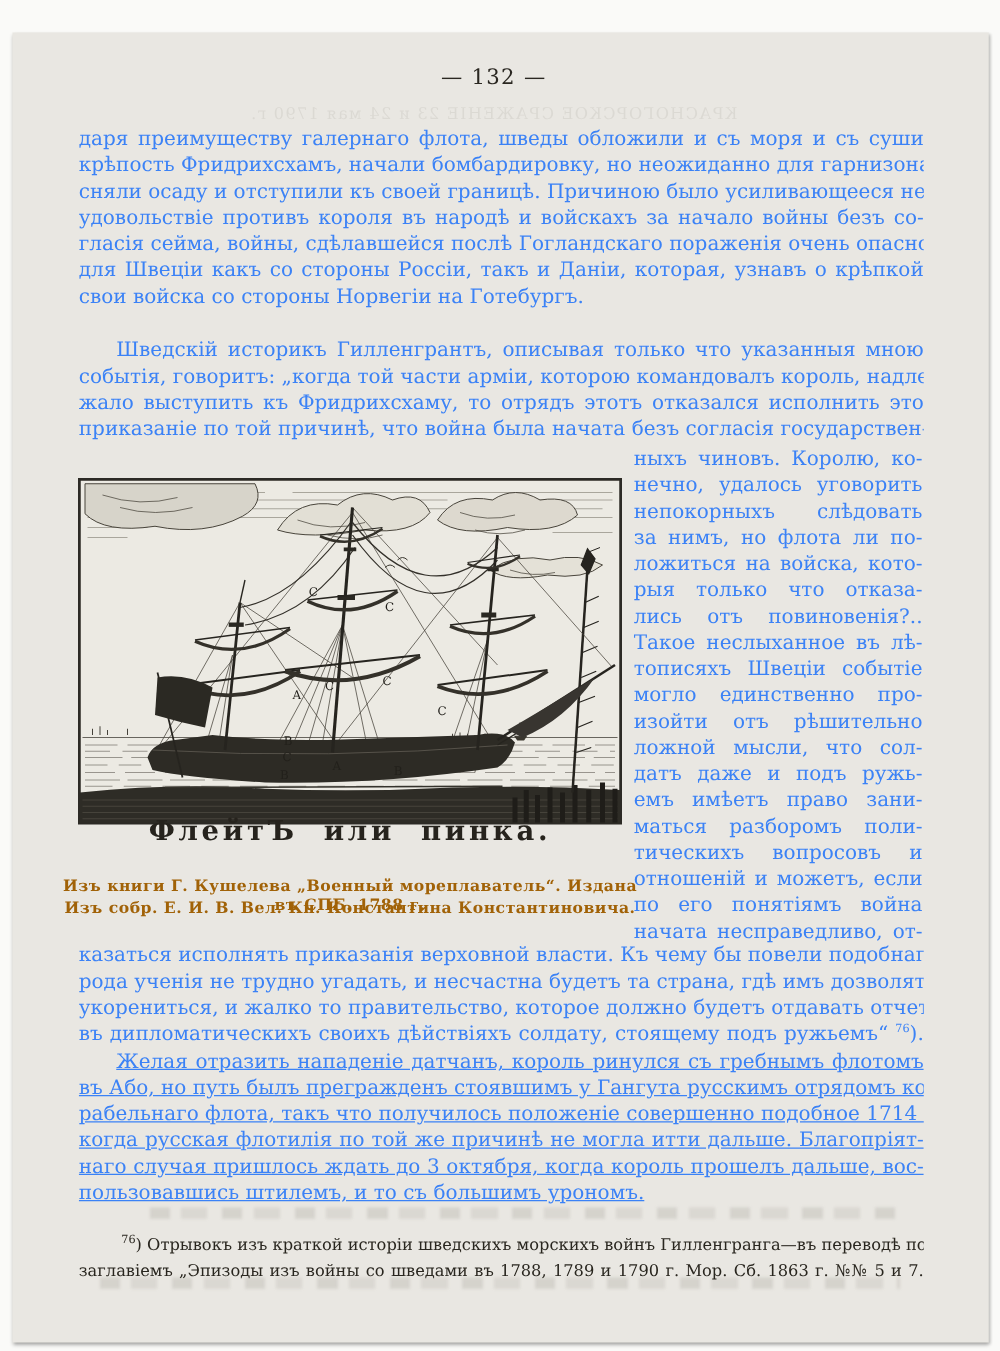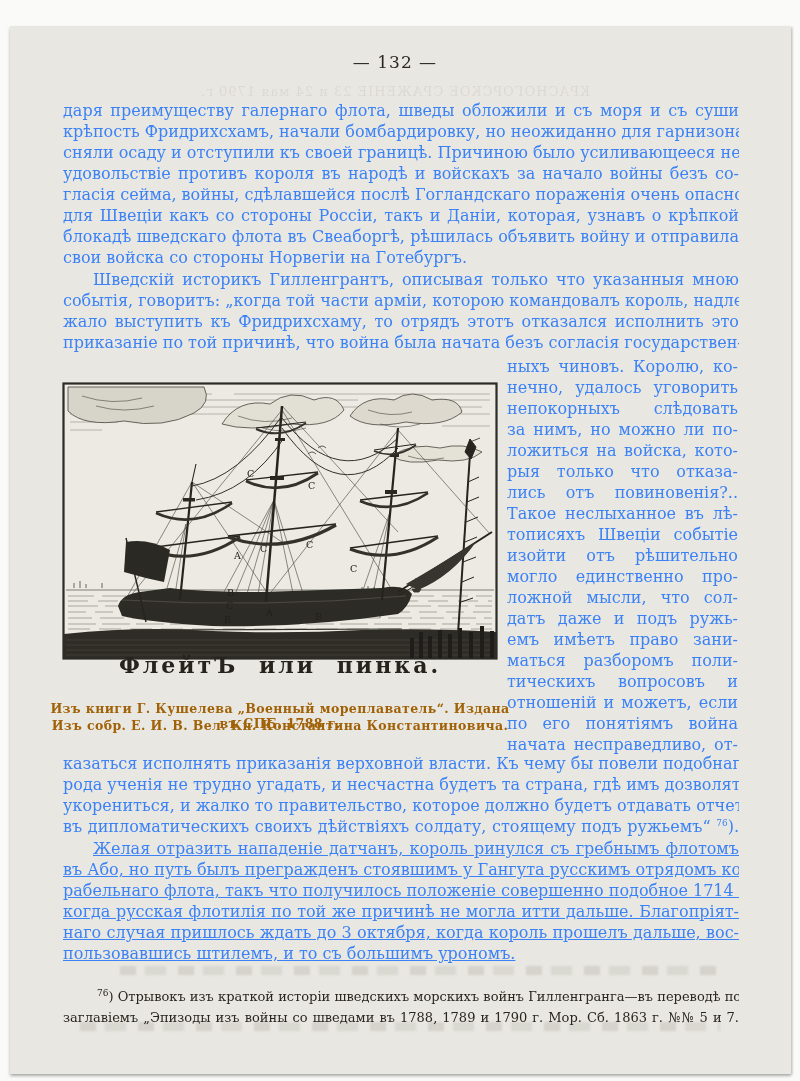--- a/index.html
+++ b/index.html
@@ -86,43 +86,42 @@
 
   <div class="pageno">— 132 —</div>
 
   <div class="tblock fullw" style="top:100px;">
       <div class="tline">даря преимуществу галернаго флота, шведы обложили и съ моря и съ суши</div>
       <div class="tline">крѣпость Фридрихсхамъ, начали бомбардировку, но неожиданно для гарнизона</div>
       <div class="tline">сняли осаду и отступили къ своей границѣ. Причиною было усиливающееся не-</div>
       <div class="tline">удовольствіе противъ короля въ народѣ и войскахъ за начало войны безъ со-</div>
       <div class="tline">гласія сейма, войны, сдѣлавшейся послѣ Гогландскаго пораженія очень опасной</div>
       <div class="tline">для Швеціи какъ со стороны Россіи, такъ и Даніи, которая, узнавъ о крѣпкой</div>
-      <div class="tline">блокадѣ шведскаго флота въ Свеаборгѣ, рѣшилась объявить войну и отправила</div>
       <div class="tline last-left">свои войска со стороны Норвегіи на Готебургъ.</div>
     </div>
 
   <div class="tblock fullw indent-first" style="top:269px;">
       <div class="tline">Шведскій историкъ Гилленгрантъ, описывая только что указанныя мною</div>
       <div class="tline">событія, говоритъ: „когда той части арміи, которою командовалъ король, надле-</div>
       <div class="tline">жало выступить къ Фридрихсхаму, то отрядъ этотъ отказался исполнить это</div>
       <div class="tline">приказаніе по той причинѣ, что война была начата безъ согласія государствен-</div>
     </div>
 
   <div class="tblock wrapcol" style="top:356px;">
       <div class="tline">ныхъ чиновъ. Королю, ко-</div>
       <div class="tline">нечно, удалось уговорить</div>
       <div class="tline">непокорныхъ слѣдовать</div>
-      <div class="tline">за нимъ, но можно ли по-</div>
+      <div class="tline">за нимъ, но флота ли по-</div>
       <div class="tline">ложиться на войска, кото-</div>
       <div class="tline">рыя только что отказа-</div>
       <div class="tline">лись отъ повиновенія?..</div>
       <div class="tline">Такое неслыханное въ лѣ-</div>
       <div class="tline">тописяхъ Швеціи событіе</div>
+      <div class="tline">могло единственно про-</div>
       <div class="tline">изойти отъ рѣшительно</div>
-      <div class="tline">могло единственно про-</div>
       <div class="tline">ложной мысли, что сол-</div>
       <div class="tline">датъ даже и подъ ружь-</div>
       <div class="tline">емъ имѣетъ право зани-</div>
       <div class="tline">маться разборомъ поли-</div>
       <div class="tline">тическихъ вопросовъ и</div>
       <div class="tline">отношеній и можетъ, если</div>
       <div class="tline">по его понятіямъ война</div>
       <div class="tline">начата несправедливо, от-</div>
     </div>
 

